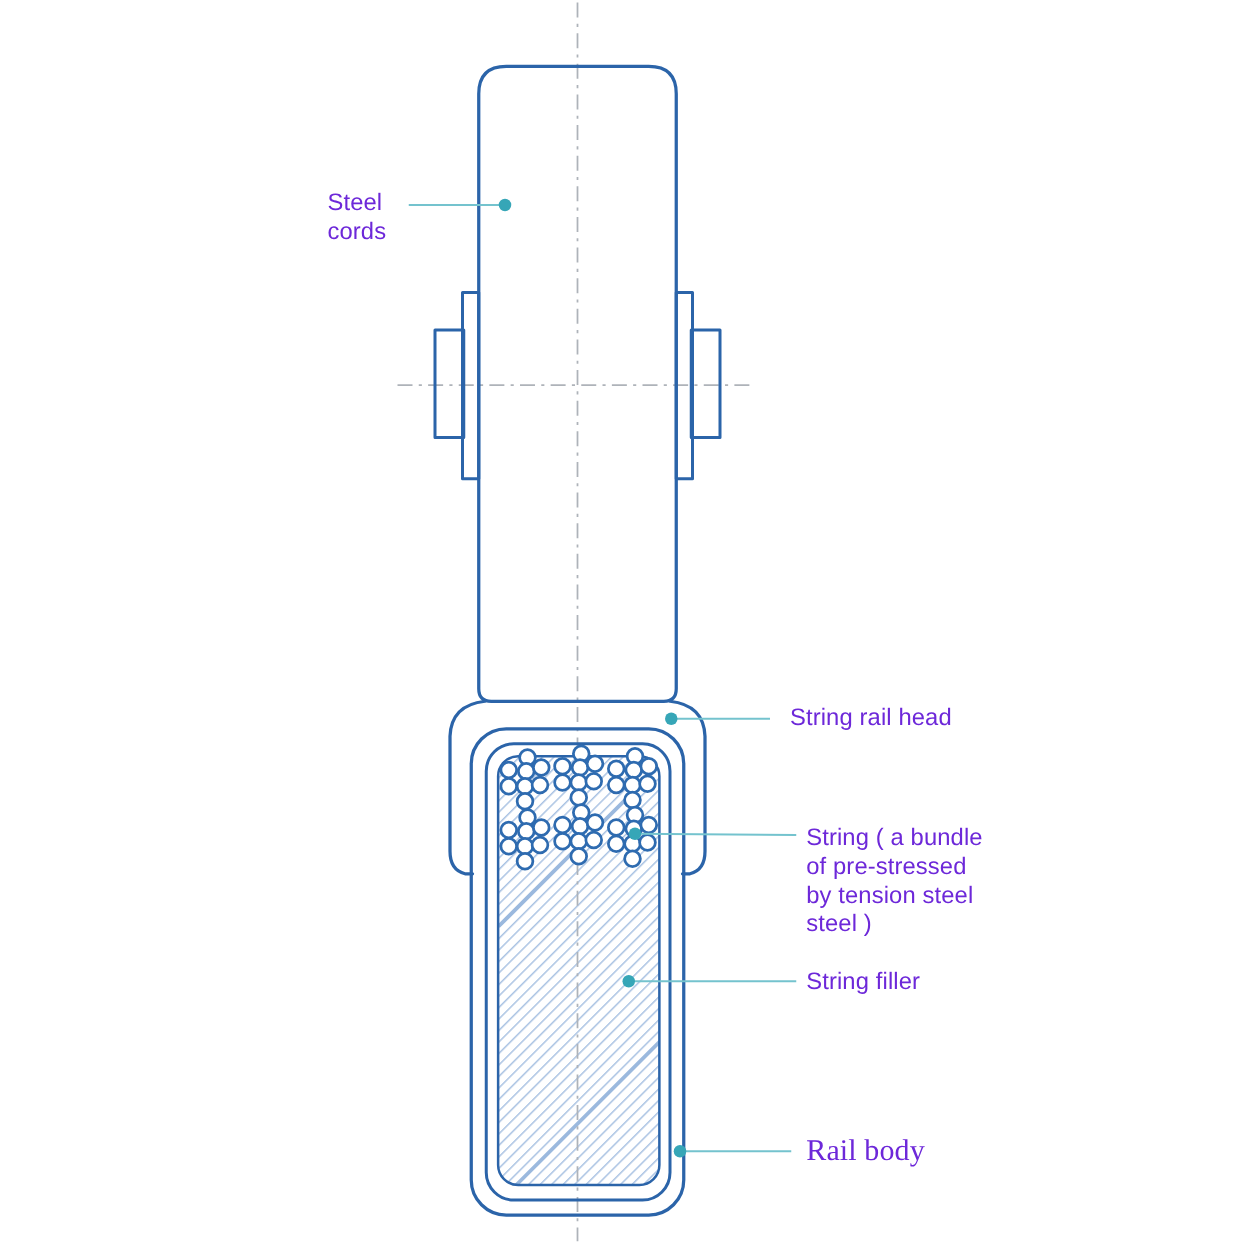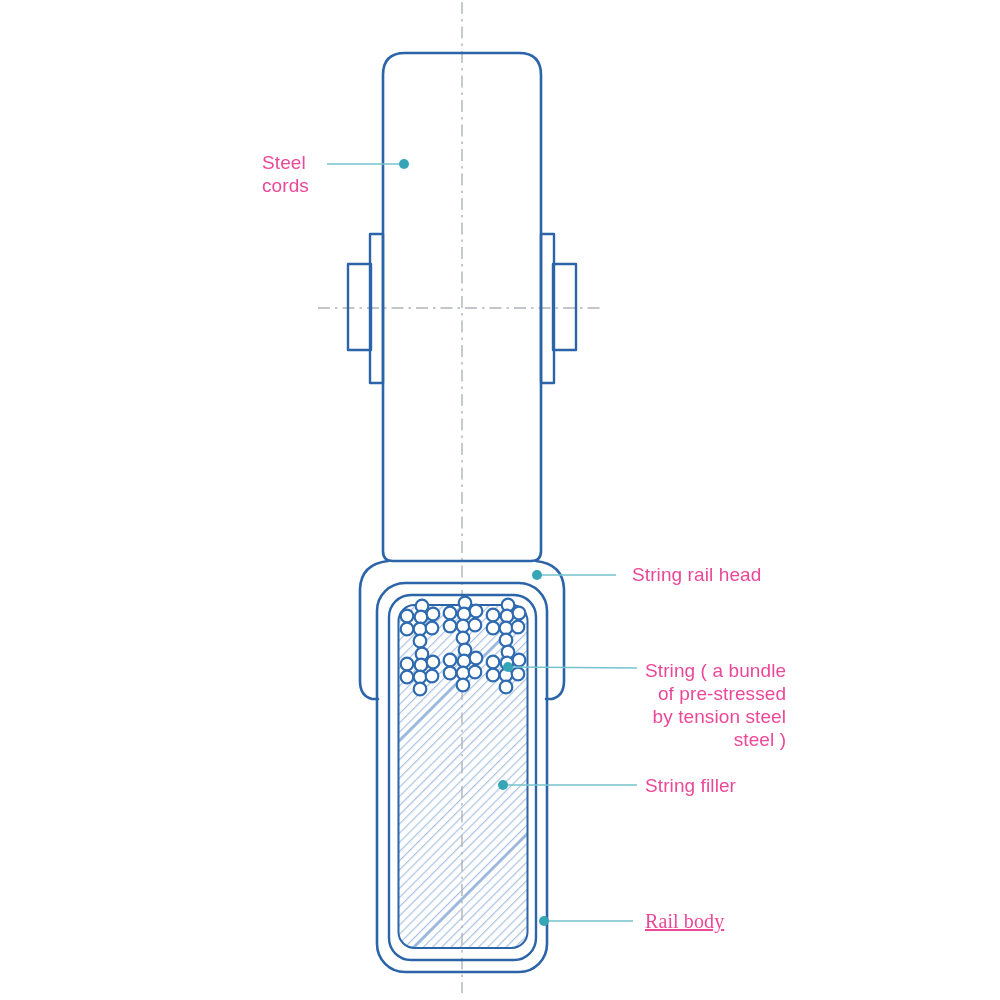--- a/index.html
+++ b/index.html
@@ -7,31 +7,30 @@
     position: relative;
     width: 1000px;
     height: 1000px;
     background: #ffffff;
     overflow: hidden;
     font-family: "Liberation Sans", sans-serif;
   }
   #diagram-svg { position: absolute; left: 0; top: 0; }
   .lbl {
     position: absolute;
-    color: #ec4899;
+    color: #6d28d9;
     font-size: 19px;
     line-height: 23px;
     letter-spacing: 0.1px;
     white-space: nowrap;
   }
   .lbl div { display: block; }
   #lbl-rail-body {
     font-family: "Liberation Serif", serif;
-    font-size: 20px;
-    text-decoration: underline;
+    font-size: 24px;
   }
 </style>
 </head>
 <body>
 
 <div id="canvas">
 
   <svg id="diagram-svg" width="1000" height="1000" viewBox="0 0 1000 1000">
     <defs>
       <pattern id="hatch" width="6.5" height="6.5" patternUnits="userSpaceOnUse" patternTransform="rotate(45)">
@@ -144,21 +143,21 @@
     </g>
   </svg>
 
   <div class="lbl" id="lbl-steel-wheel" style="left:262px; top:151px;">
     <div>Steel</div>
     <div>cords</div>
   </div>
 
   <div class="lbl" id="lbl-rail-head" style="left:632px; top:563px;">String rail head</div>
 
-  <div class="lbl" id="lbl-string" style="left:645px; top:659px;text-align:right;">
+  <div class="lbl" id="lbl-string" style="left:645px; top:659px;">
     <div>String ( a bundle</div>
     <div>of pre-stressed</div>
     <div>by tension steel</div>
     <div>steel )</div>
   </div>
 
   <div class="lbl" id="lbl-filler" style="left:645px; top:774px;">String filler</div>
 
   <div class="lbl" id="lbl-rail-body" style="left:645px; top:910px;">Rail body</div>
 

